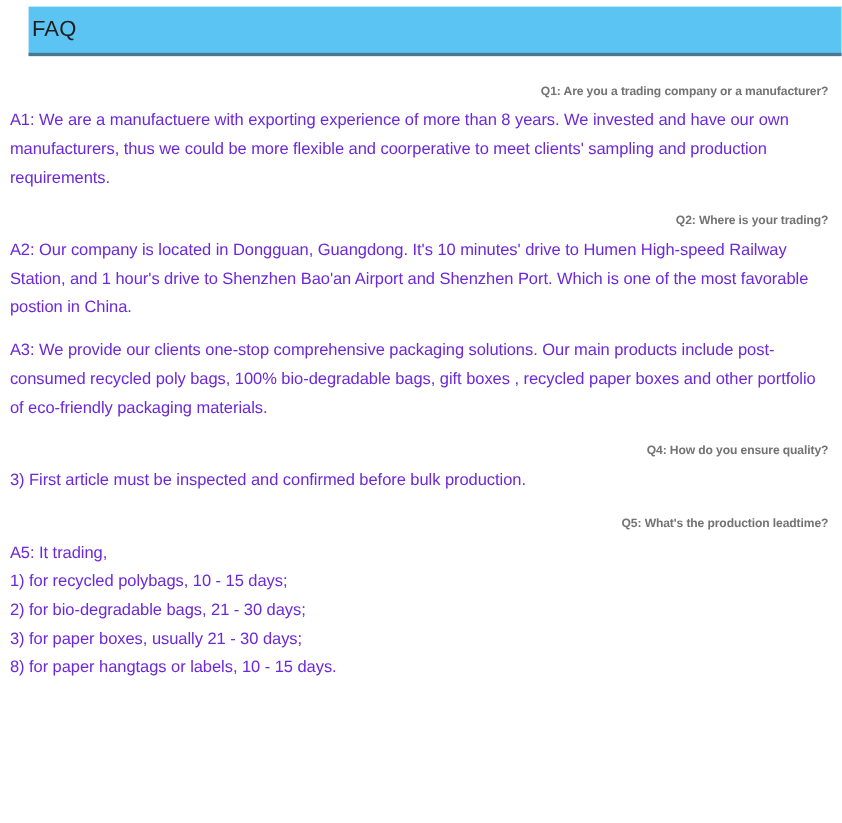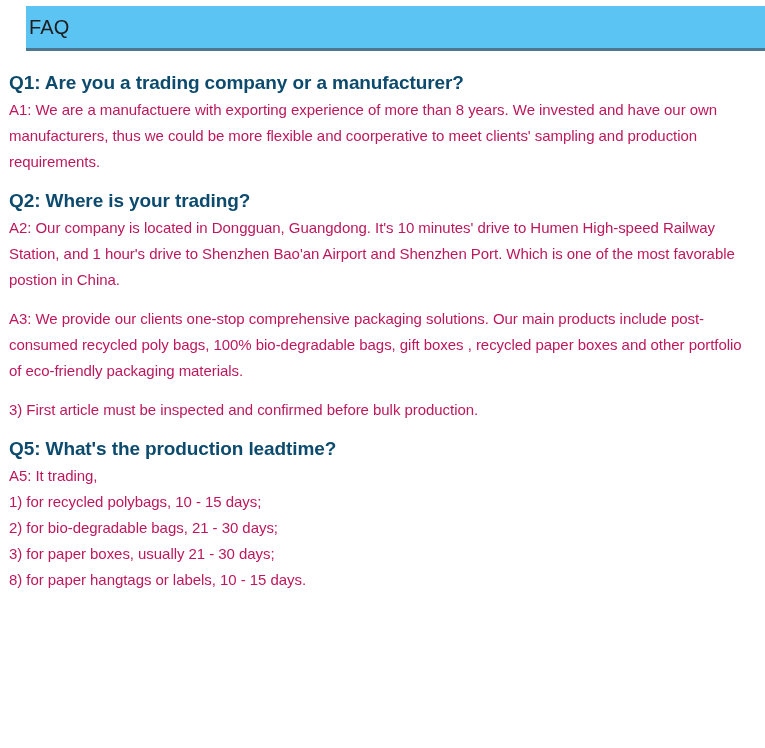--- a/index.html
+++ b/index.html
@@ -52,32 +52,33 @@
     top: 70px;
     width: 744px;
   }
   .faq-block {
     margin: 0 0 13px 0;
   }
   .faq-block:last-child {
     margin-bottom: 16px;
   }
   .faq-question {
-    font-size: 19px;
+    font-size: 11px;
     line-height: 26px;
     font-weight: 700;
-    color: #0c4a6e;
+    color: #737373;
     margin: 0 0 1px 0;
     letter-spacing: -0.1px;
+    text-align: right;
   }
   .faq-answer {
     font-size: 15px;
     line-height: 26px;
     font-weight: 400;
-    color: #be185d;
+    color: #6d28d9;
     margin: 0;
     letter-spacing: -0.05px;
   }
   .faq-answer-line {
     display: block;
   }
 </style>
 </head>
 <body>
 
@@ -100,20 +101,21 @@
         <div class="faq-answer">
           <span class="faq-answer-line">A2: Our company is located in Dongguan, Guangdong. It's 10 minutes' drive to Humen High-speed Railway Station, and 1 hour's drive to Shenzhen Bao'an Airport and Shenzhen Port. Which is one of the most favorable postion in China.</span>
         </div>
       </div>
       <div class="faq-block">
         <div class="faq-answer">
           <span class="faq-answer-line">A3: We provide our clients one-stop comprehensive packaging solutions. Our main products include post-consumed recycled poly bags, 100% bio-degradable bags, gift boxes , recycled paper boxes and other portfolio of eco-friendly packaging materials.</span>
         </div>
       </div>
       <div class="faq-block">
+        <div class="faq-question">Q4: How do you ensure quality?</div>
         <div class="faq-answer">
           <span class="faq-answer-line">3) First article must be inspected and confirmed before bulk production.</span>
         </div>
       </div>
       <div class="faq-block">
         <div class="faq-question">Q5: What's the production leadtime?</div>
         <div class="faq-answer">
           <span class="faq-answer-line">A5: It trading,</span>
           <span class="faq-answer-line">1) for recycled polybags, 10 - 15 days;</span>
           <span class="faq-answer-line">2) for bio-degradable bags, 21 - 30 days;</span>

